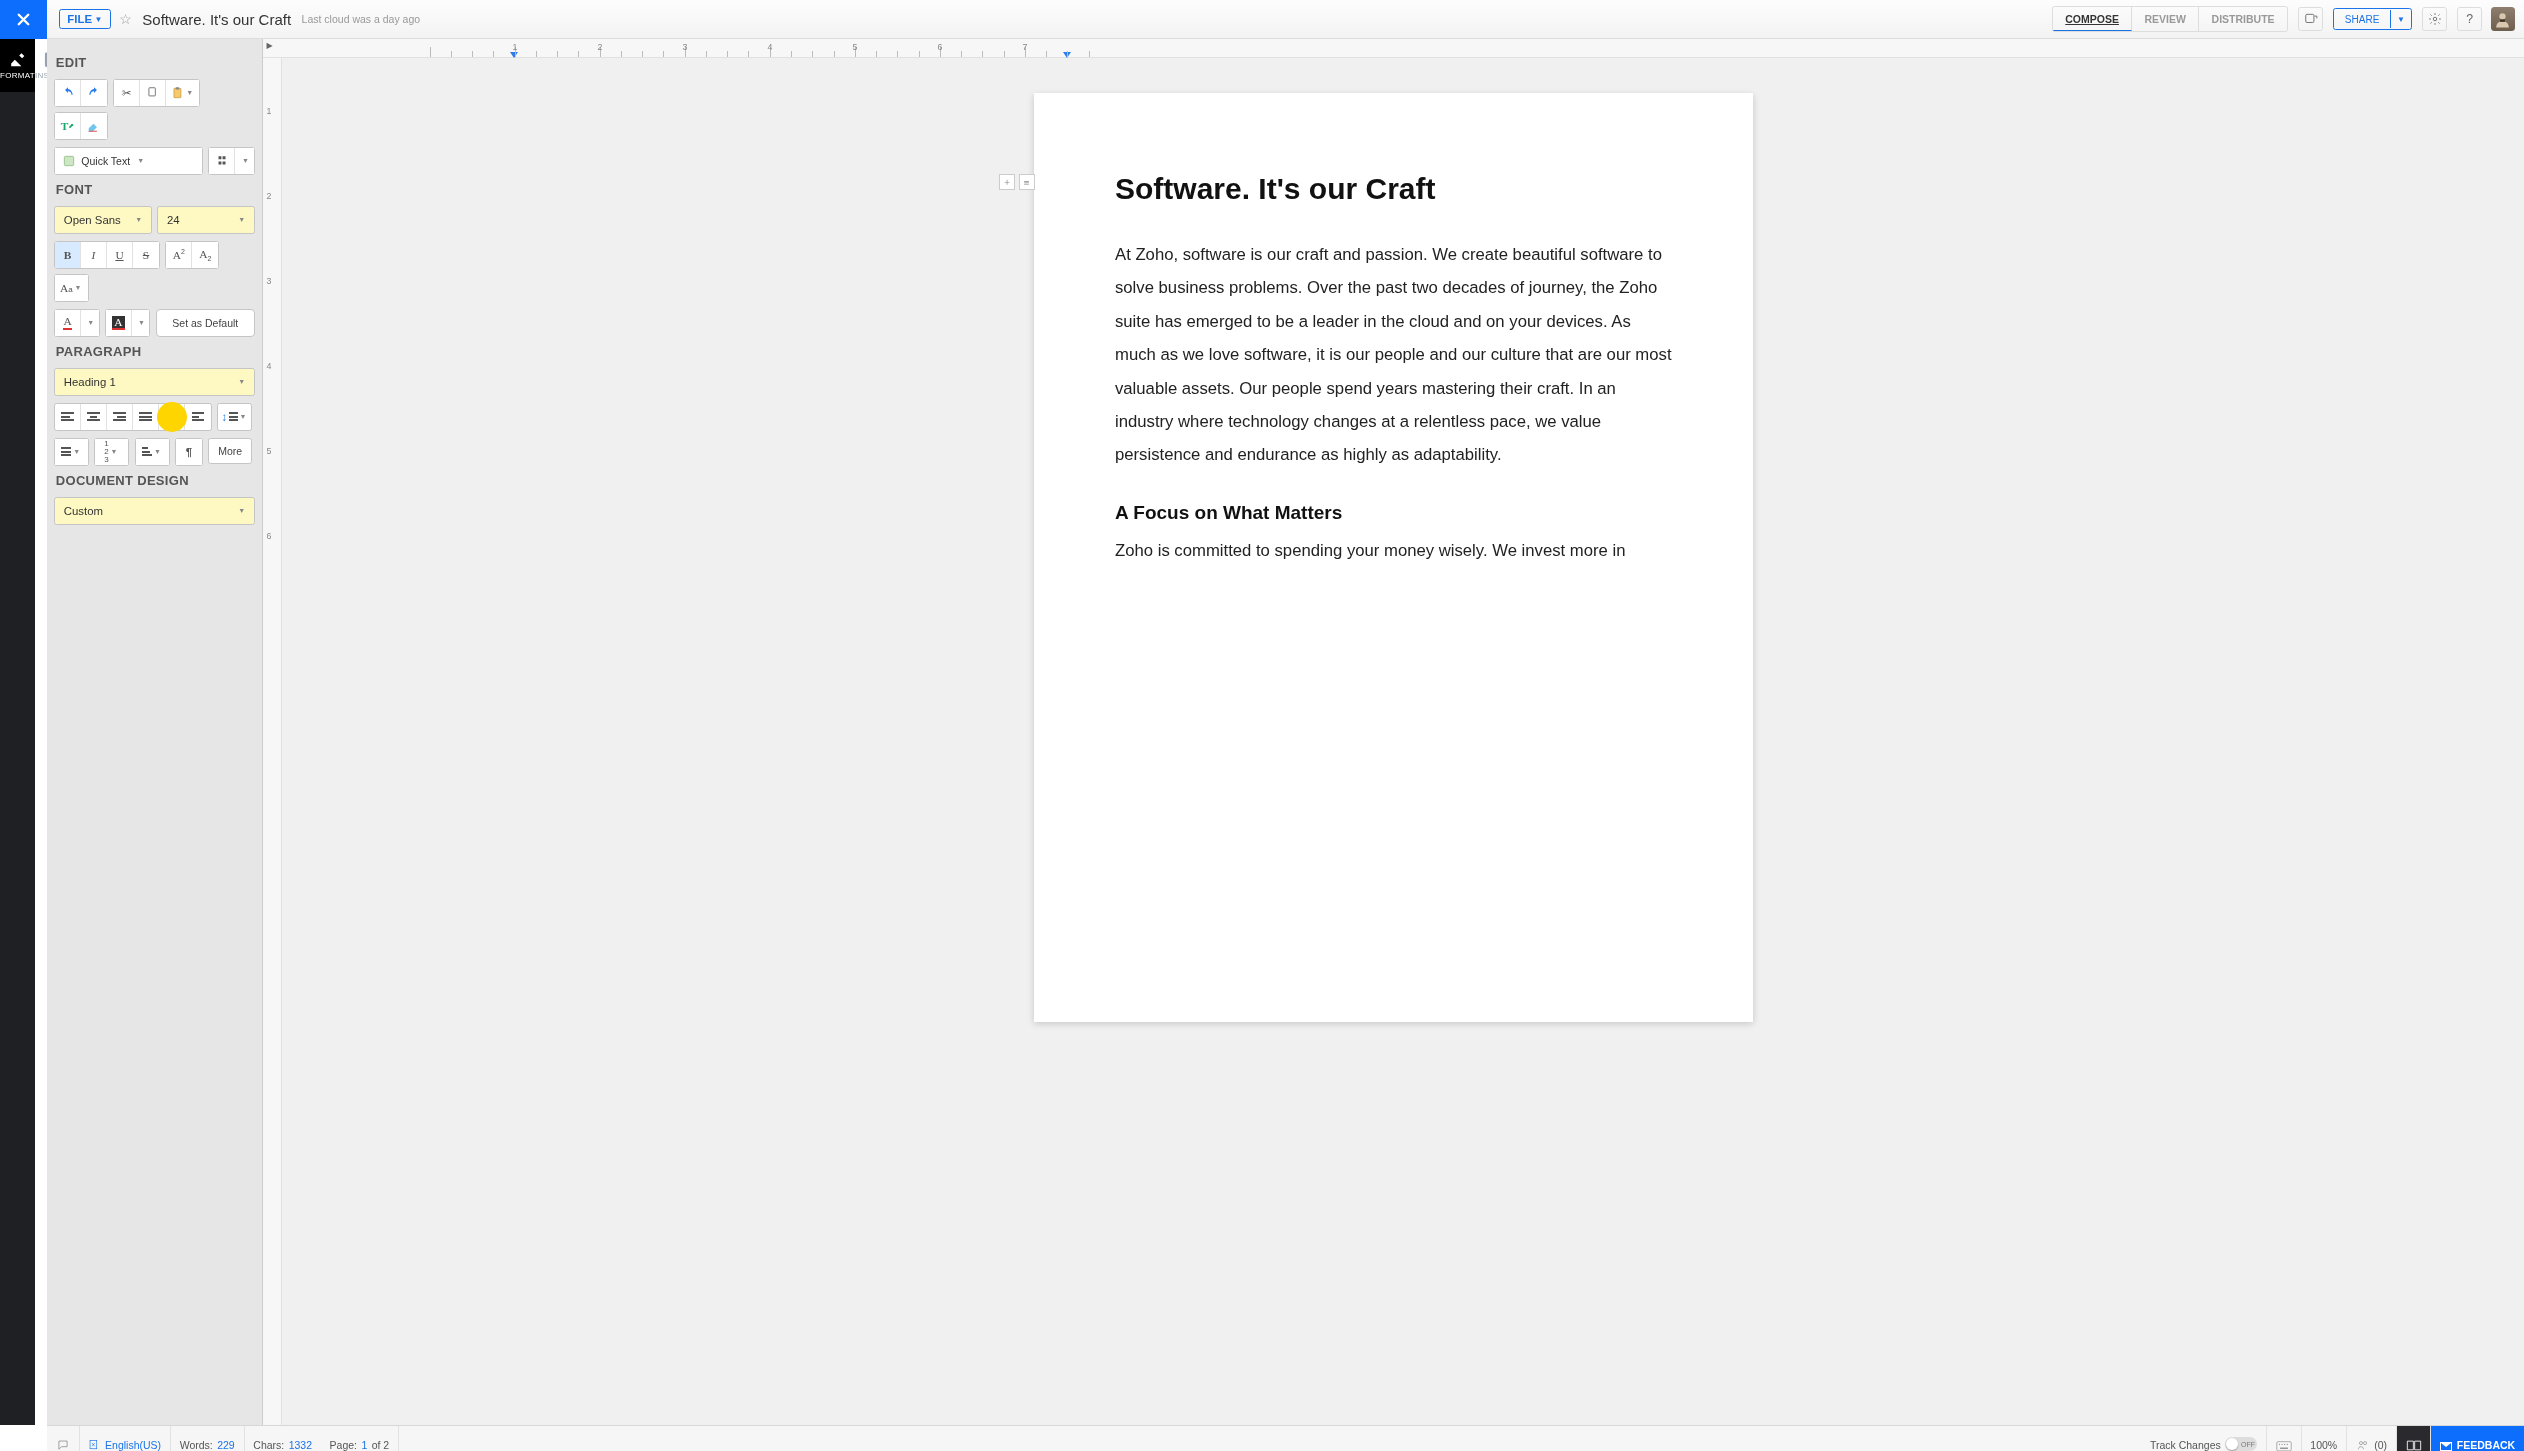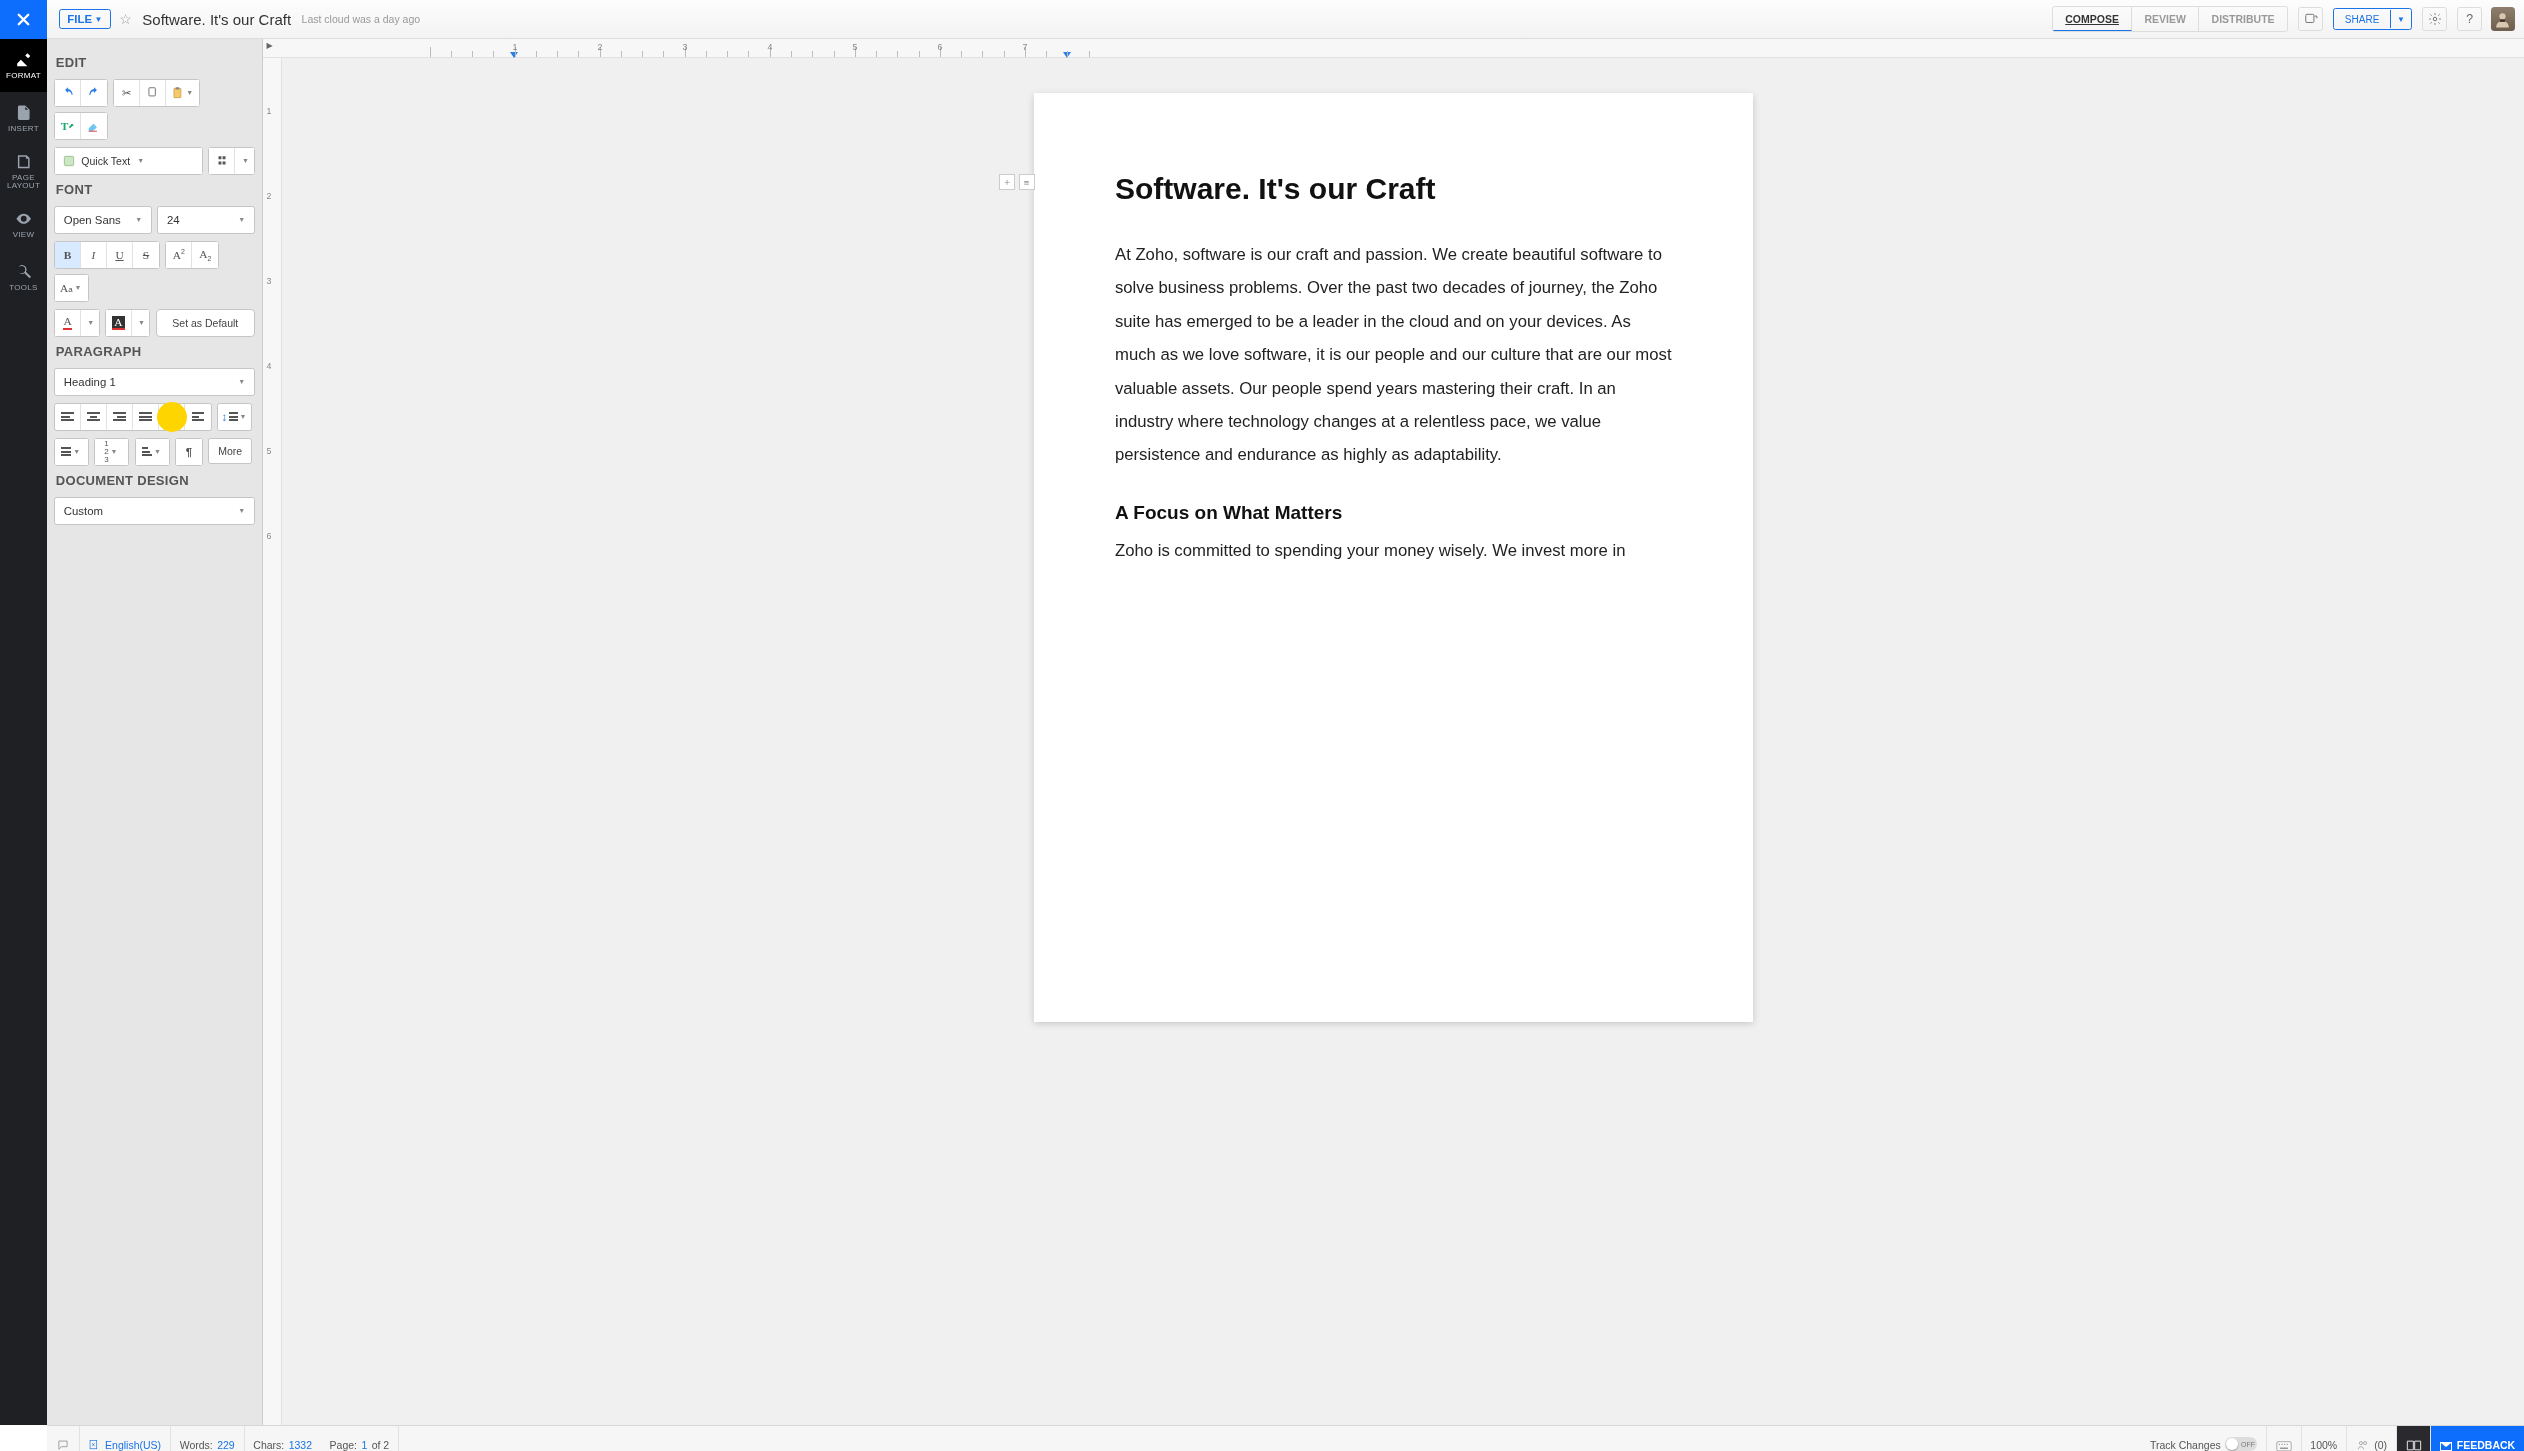--- a/index.html
+++ b/index.html
@@ -20,38 +20,38 @@
 .tabs-top .tab:last-child { border-right: none; }
 .tabs-top .tab.active { color: #333; border-bottom: 1.8px solid #1a73e8; text-decoration: underline; }
 .top-action { margin-left: 10.5px; width: 24.5px; height: 24.5px; border: 0.9px solid #ddd; border-radius: 2.6px; display: flex; align-items: center; justify-content: center; color: #666; cursor: pointer; }
 .share-btn { margin-left: 10.5px; display: flex; align-items: center; border: 0.9px solid #1a73e8; border-radius: 2.6px; overflow: hidden; cursor: pointer; }
 .share-btn .lbl { padding: 4.4px 10.5px; color: #1a73e8; font-size: 10px; font-weight: 400; }
 .share-btn .drop { padding: 4.4px 6.1px; border-left: 0.9px solid #1a73e8; color: #1a73e8; font-size: 8px; }
 .avatar { margin-left: 8.8px; width: 24.5px; height: 24.5px; border-radius: 3.5px; background: linear-gradient(#8e7e6d, #6d5e4d); display: flex; align-items: center; justify-content: center; overflow: hidden; }
 .avatar svg { width: 19px; height: 19px; }
 
 
-.left-rail { position: absolute; top: 39px; left: 0; bottom: 26px; width: 47px; background: #1f2024; display: flex; flex-direction: column; }
+.left-rail { position: absolute; top: 39px; left: 0; bottom: 26px; width: 35px; background: #1f2024; display: flex; flex-direction: row; }
 .rail-item { height: 53px; display: flex; flex-direction: column; align-items: center; justify-content: center; color: #9aa3ad; cursor: pointer; gap: 3.5px; }
 .rail-item.active { background: #000; color: #fff; }
 .rail-item .lbl { font-size: 8px; letter-spacing: 0.3px; text-align: center; line-height: 1; }
 .rail-item svg { width: 17.5px; height: 17.5px; fill: currentColor; }
 
 
 .side-panel { position: absolute; top: 39px; left: 47px; bottom: 26px; width: 216px; background: #e6e6e6; border-right: 0.9px solid #ccc; padding: 10.5px 7px; overflow-y: auto; }
 .section-title { font-size: 13px; font-weight: 700; color: #555; margin: 5.3px 0 8.8px 1.8px; letter-spacing: 0.3px; }
 .btn-row { display: flex; gap: 5.3px; margin-bottom: 7px; flex-wrap: wrap; }
 .btn-group { display: flex; border: 0.9px solid #c5c5c5; border-radius: 2.6px; background: #fff; }
 .tool-btn { width: 26px; height: 26px; display: flex; align-items: center; justify-content: center; cursor: pointer; color: #555; border-right: 0.9px solid #e2e2e2; background: #fff; font-size: 11.4px; }
 .tool-btn:last-child { border-right: none; }
 .tool-btn.active { background: #d8eaff; }
 .tool-btn svg { width: 14px; height: 14px; fill: currentColor; }
 .tool-btn.has-drop { padding-right: 1.8px; width: 33px; }
 .caret-sm { font-size: 7px; color: #888; margin-left: 1.8px; }
-.select-box { flex: 1; height: 28px; border: 0.9px solid #c5c5c5; border-radius: 2.6px; background: #ffffff; display: flex; align-items: center; padding: 0 8.8px; font-size: 11.4px; color: #333; justify-content: space-between; cursor: pointer; }
+.select-box { flex: 1; height: 28px; border: 0.9px solid #c5c5c5; border-radius: 2.6px; background: #fef9c3; display: flex; align-items: center; padding: 0 8.8px; font-size: 11.4px; color: #333; justify-content: space-between; cursor: pointer; }
 .select-small { width: 44px; }
 .select-para { width: 100%; }
 .default-btn { flex: 1; height: 28px; border: 0.9px solid #c5c5c5; border-radius: 4px; background: #fff; display: flex; align-items: center; justify-content: center; font-size: 10.5px; color: #444; cursor: pointer; }
 .more-btn { width: 44px; height: 26px; border: 0.9px solid #c5c5c5; border-radius: 2.6px; background: #fff; display: flex; align-items: center; justify-content: center; font-size: 10.5px; color: #444; cursor: pointer; }
 .hl-yellow { position: relative; }
 .hl-yellow::after { content: ""; position: absolute; width: 30px; height: 30px; border-radius: 50%; background: #ffd500; z-index: -1; left: 50%; top: 50%; transform: translate(-50%, -50%); }
 .btn-row.paragraph-align .btn-group { z-index: 0; }
 .btn-row.paragraph-align .btn-group .tool-btn { position: relative; z-index: 1; background: transparent; }
 .btn-row.paragraph-align .btn-group { background: #fff; }
 .btn-row.paragraph-align .tool-btn.hl-yellow::after { z-index: 0; }

